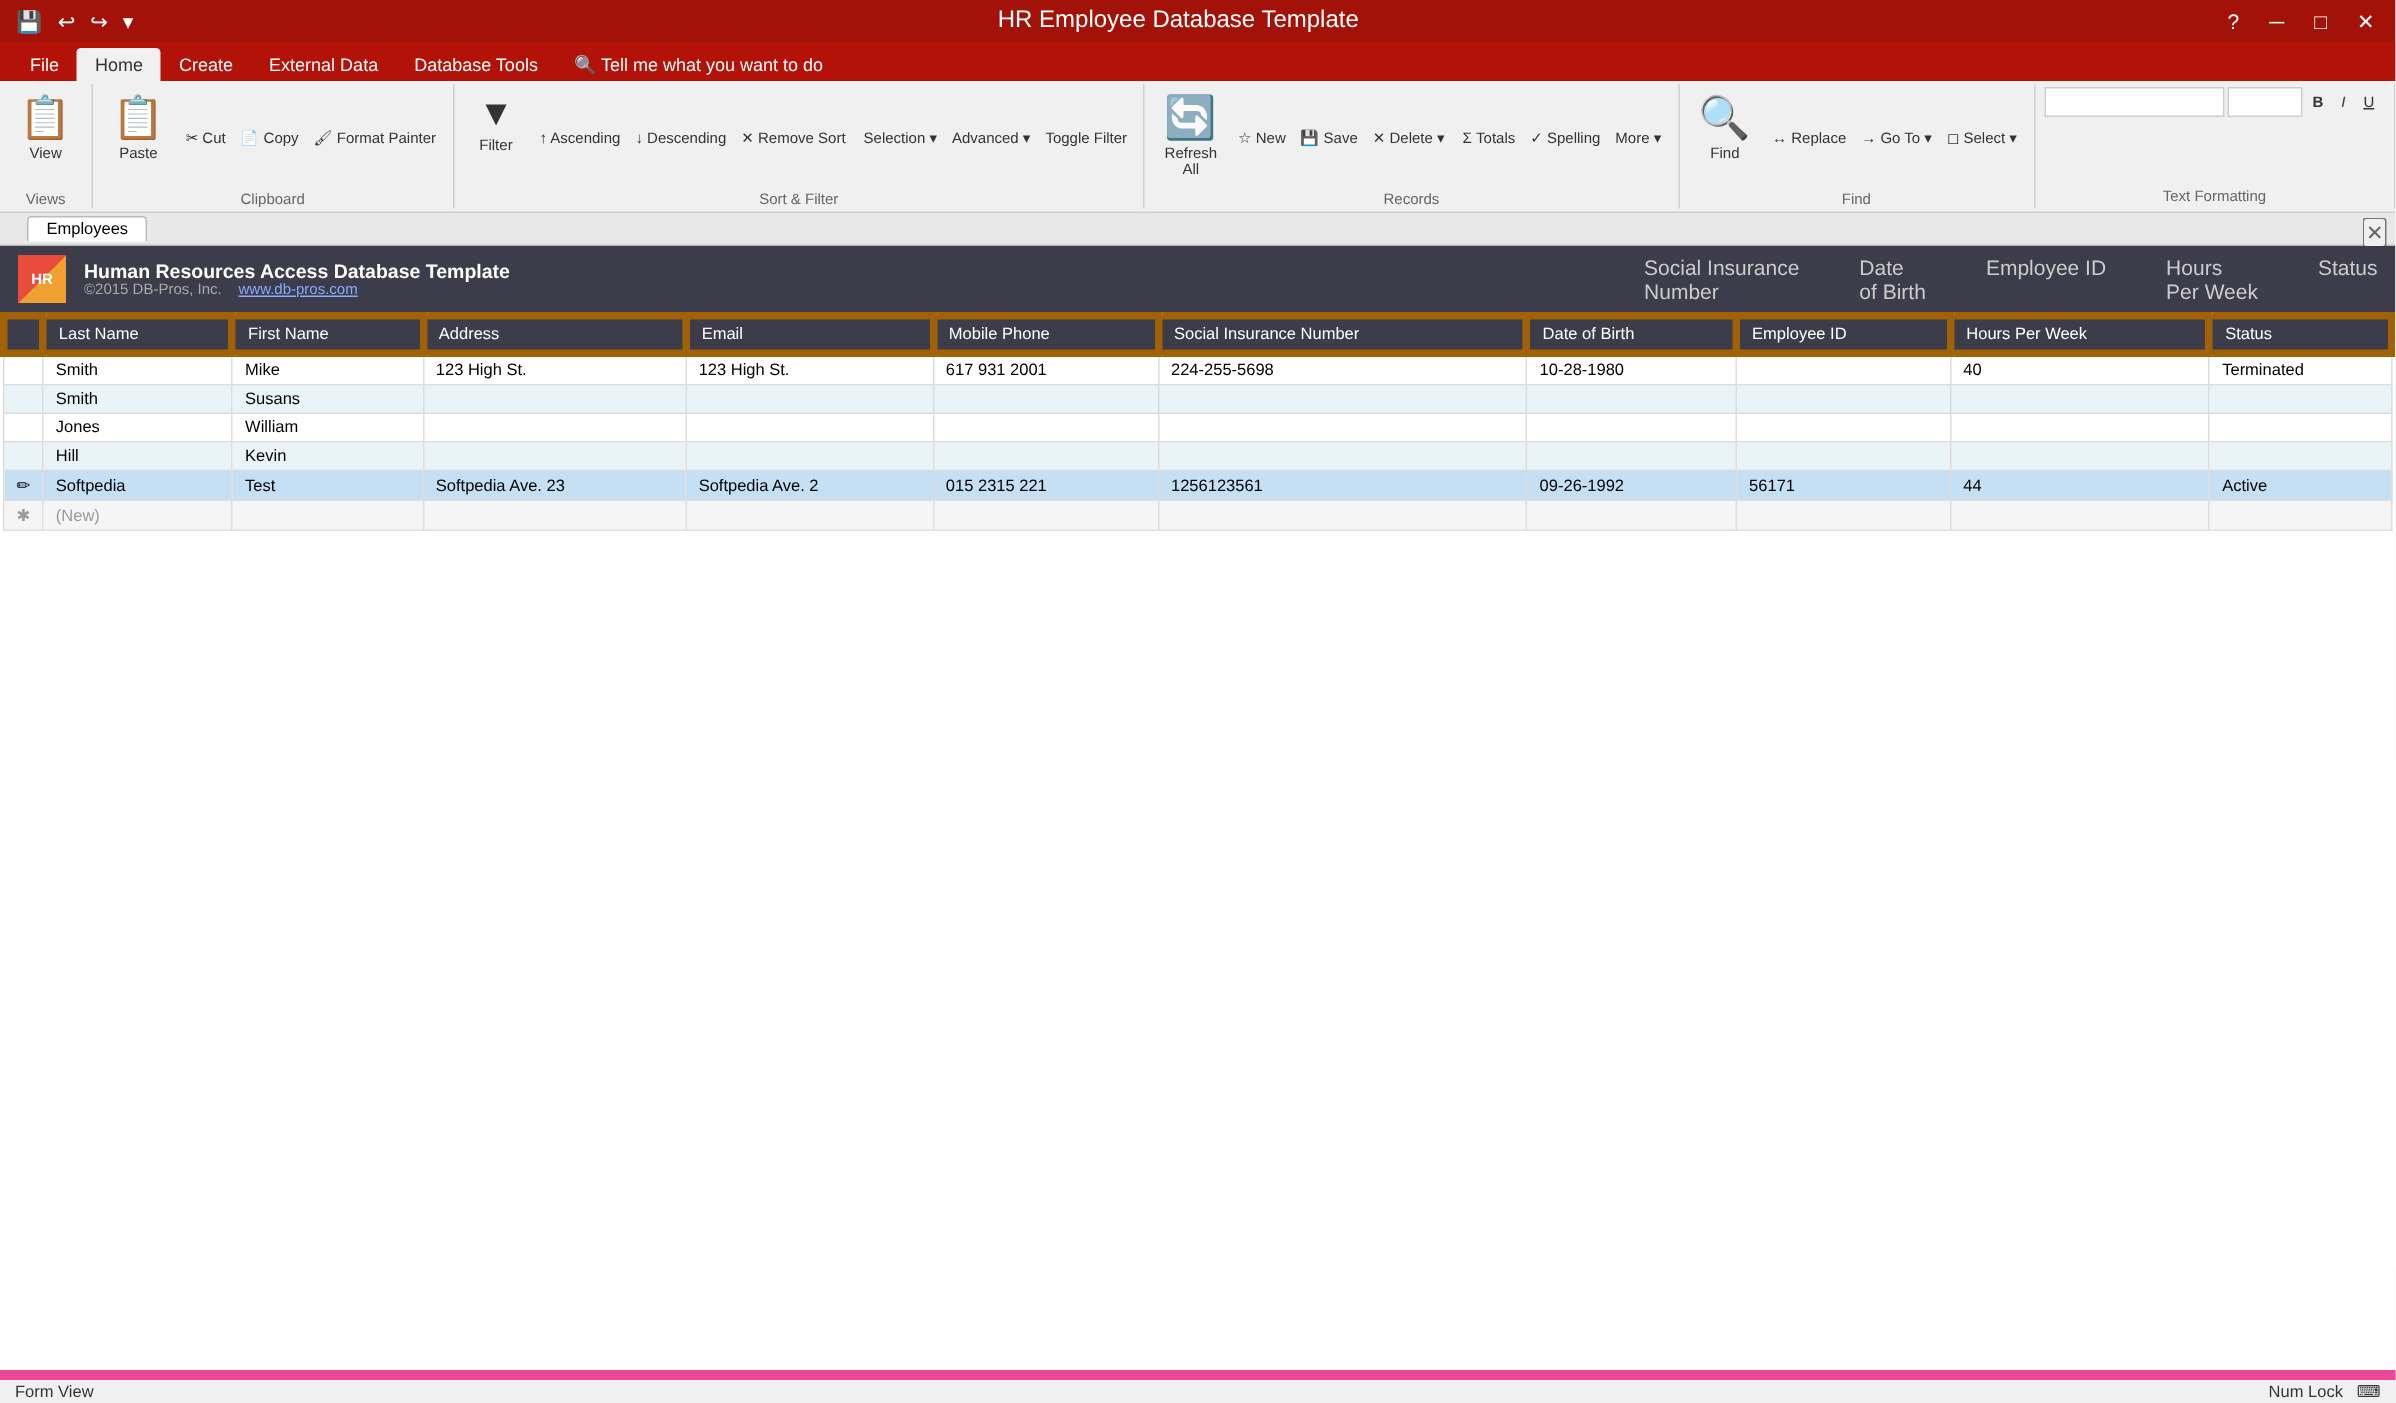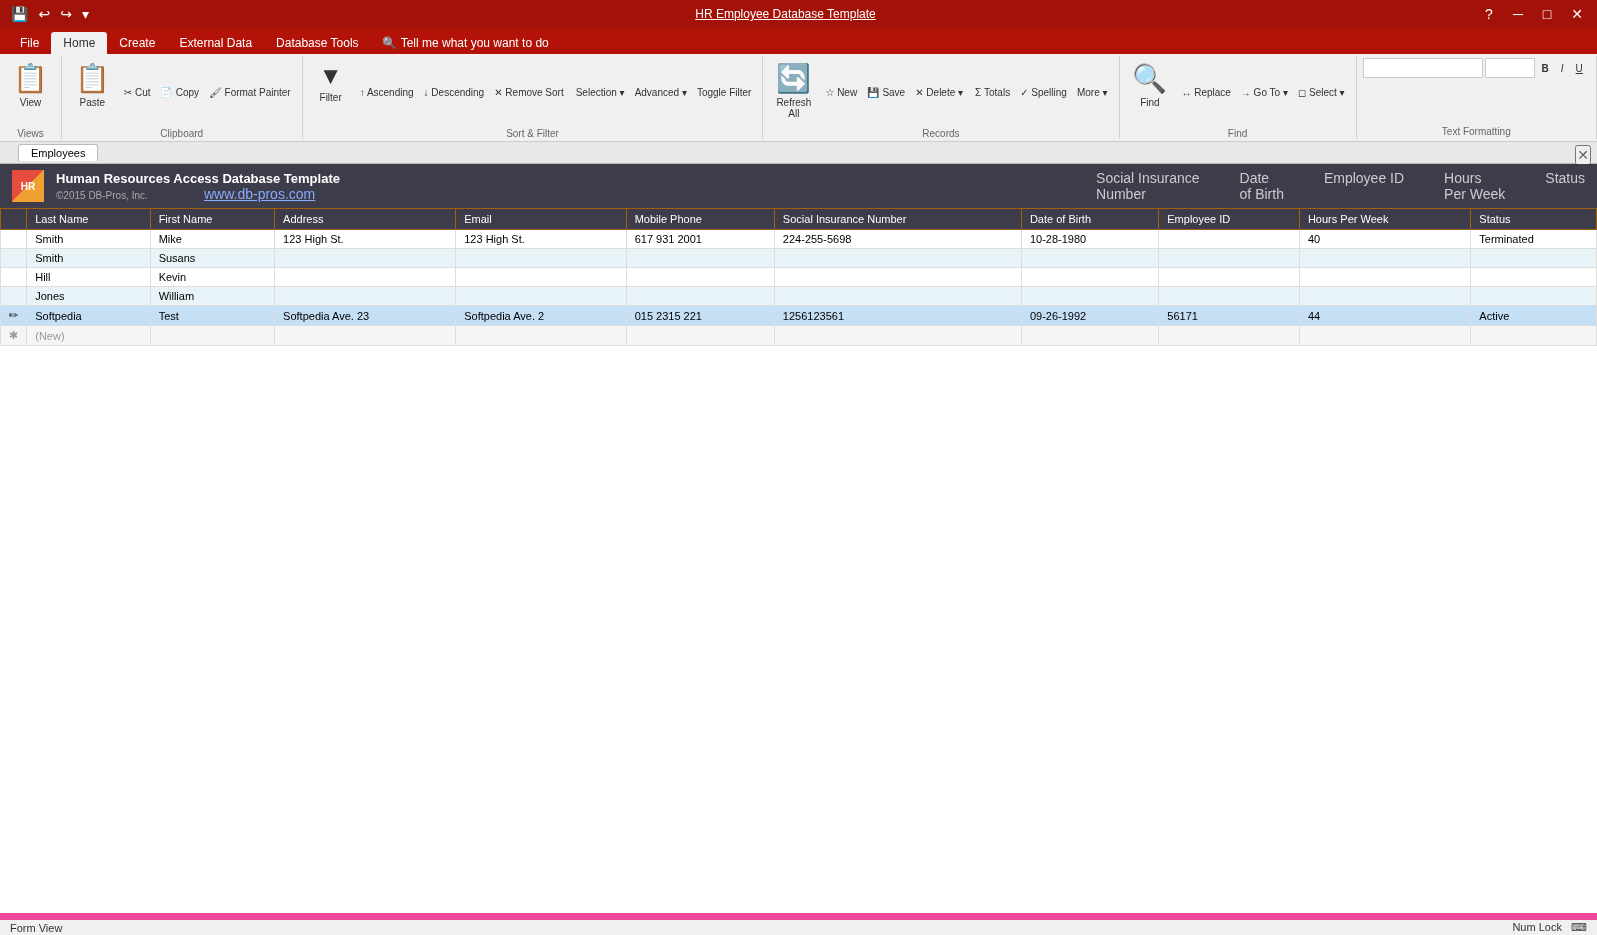--- a/index.html
+++ b/index.html
@@ -9,21 +9,21 @@
     .title-bar {
       background: #a31208;
       color: white;
       height: 28px;
       display: flex;
       align-items: center;
       justify-content: space-between;
       padding: 0 8px;
     }
     .title-bar-left { display: flex; align-items: center; gap: 6px; }
-    .title-bar-center { font-size: 12px; text-decoration: underline; }
+    .title-bar-center { font-size: 16px; }
     .title-bar-right { display: flex; align-items: center; gap: 8px; }
     .title-bar-btn { color: white; font-size: 14px; cursor: pointer; padding: 2px 6px; background: transparent; border: none; }
     .quick-access { display: flex; gap: 4px; }
     .quick-access button { background: transparent; border: none; color: white; cursor: pointer; font-size: 14px; padding: 2px 3px; }
 
     
     .ribbon-tabs {
       background: #b31209;
       display: flex;
       align-items: flex-end;
@@ -144,35 +144,35 @@
       background: linear-gradient(135deg, #e84c3d, #c0392b);
       border-radius: 0;
       display: flex;
       align-items: center;
       justify-content: center;
       font-size: 18px;
       font-weight: bold;
     }
     .db-title { font-size: 13px; font-weight: bold; }
     .db-subtitle { font-size: 10px; color: #aaa; }
-    .db-link { font-size: 14px; color: #88aaff; text-decoration: underline; margin-left: 45px; }
+    .db-link { font-size: 10px; color: #88aaff; text-decoration: underline; }
     .db-header-right { margin-left: auto; display: flex; gap: 40px; font-size: 14px; color: #ccc; }
 
     
     .employee-table {
       width: 100%;
       border-collapse: collapse;
       font-size: 11px;
     }
     .employee-table th {
       background: #3c3c4a;
       color: white;
       padding: 4px 8px;
       text-align: left;
-      border: 1px solid #a16207;
+      border: 5px solid #a16207;
       font-weight: normal;
       white-space: nowrap;
     }
     .employee-table td {
       padding: 3px 8px;
       border: 1px solid #ddd;
       white-space: nowrap;
     }
     .employee-table tr:nth-child(even) { background: #e8f4f8; }
     .employee-table tr:nth-child(odd) { background: white; }
@@ -436,35 +436,35 @@
             <td></td>
             <td></td>
             <td></td>
             <td></td>
             <td></td>
             <td></td>
             <td></td>
           </tr>
           <tr>
             <td></td>
+            <td>Jones</td>
+            <td>William</td>
+            <td></td>
+            <td></td>
+            <td></td>
+            <td></td>
+            <td></td>
+            <td></td>
+            <td></td>
+            <td></td>
+          </tr>
+          <tr>
+            <td></td>
             <td>Hill</td>
             <td>Kevin</td>
-            <td></td>
-            <td></td>
-            <td></td>
-            <td></td>
-            <td></td>
-            <td></td>
-            <td></td>
-            <td></td>
-          </tr>
-          <tr>
-            <td></td>
-            <td>Jones</td>
-            <td>William</td>
             <td></td>
             <td></td>
             <td></td>
             <td></td>
             <td></td>
             <td></td>
             <td></td>
             <td></td>
           </tr>
           <tr class="selected">

